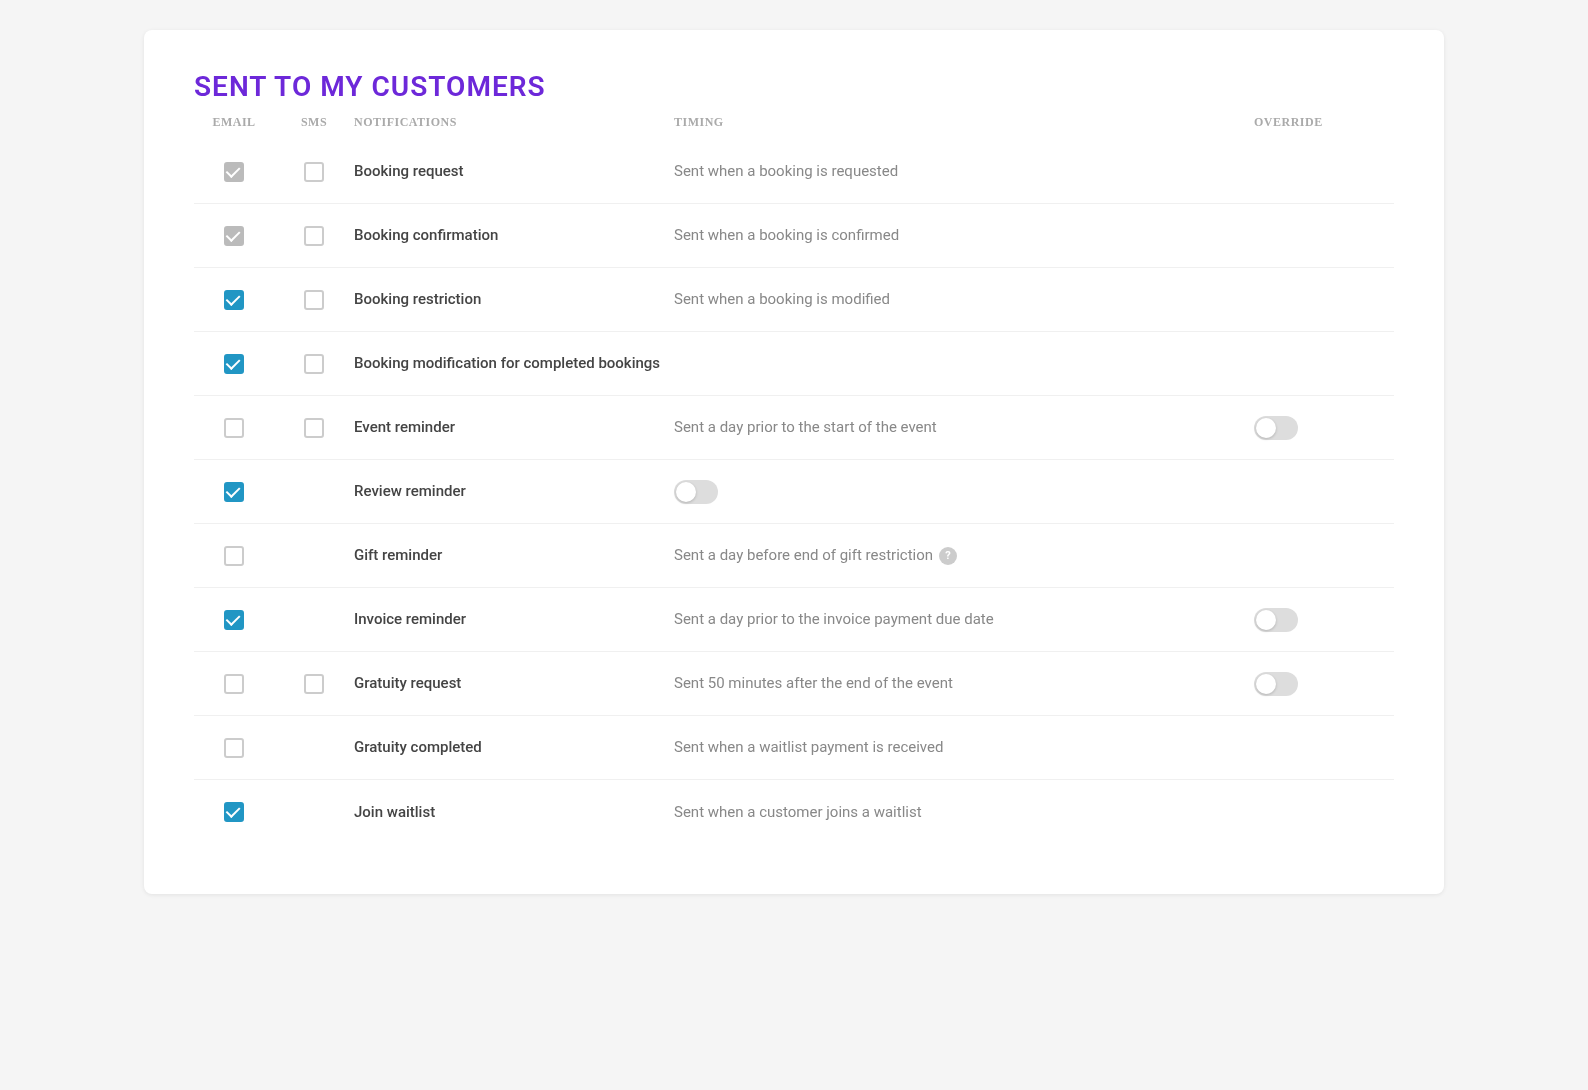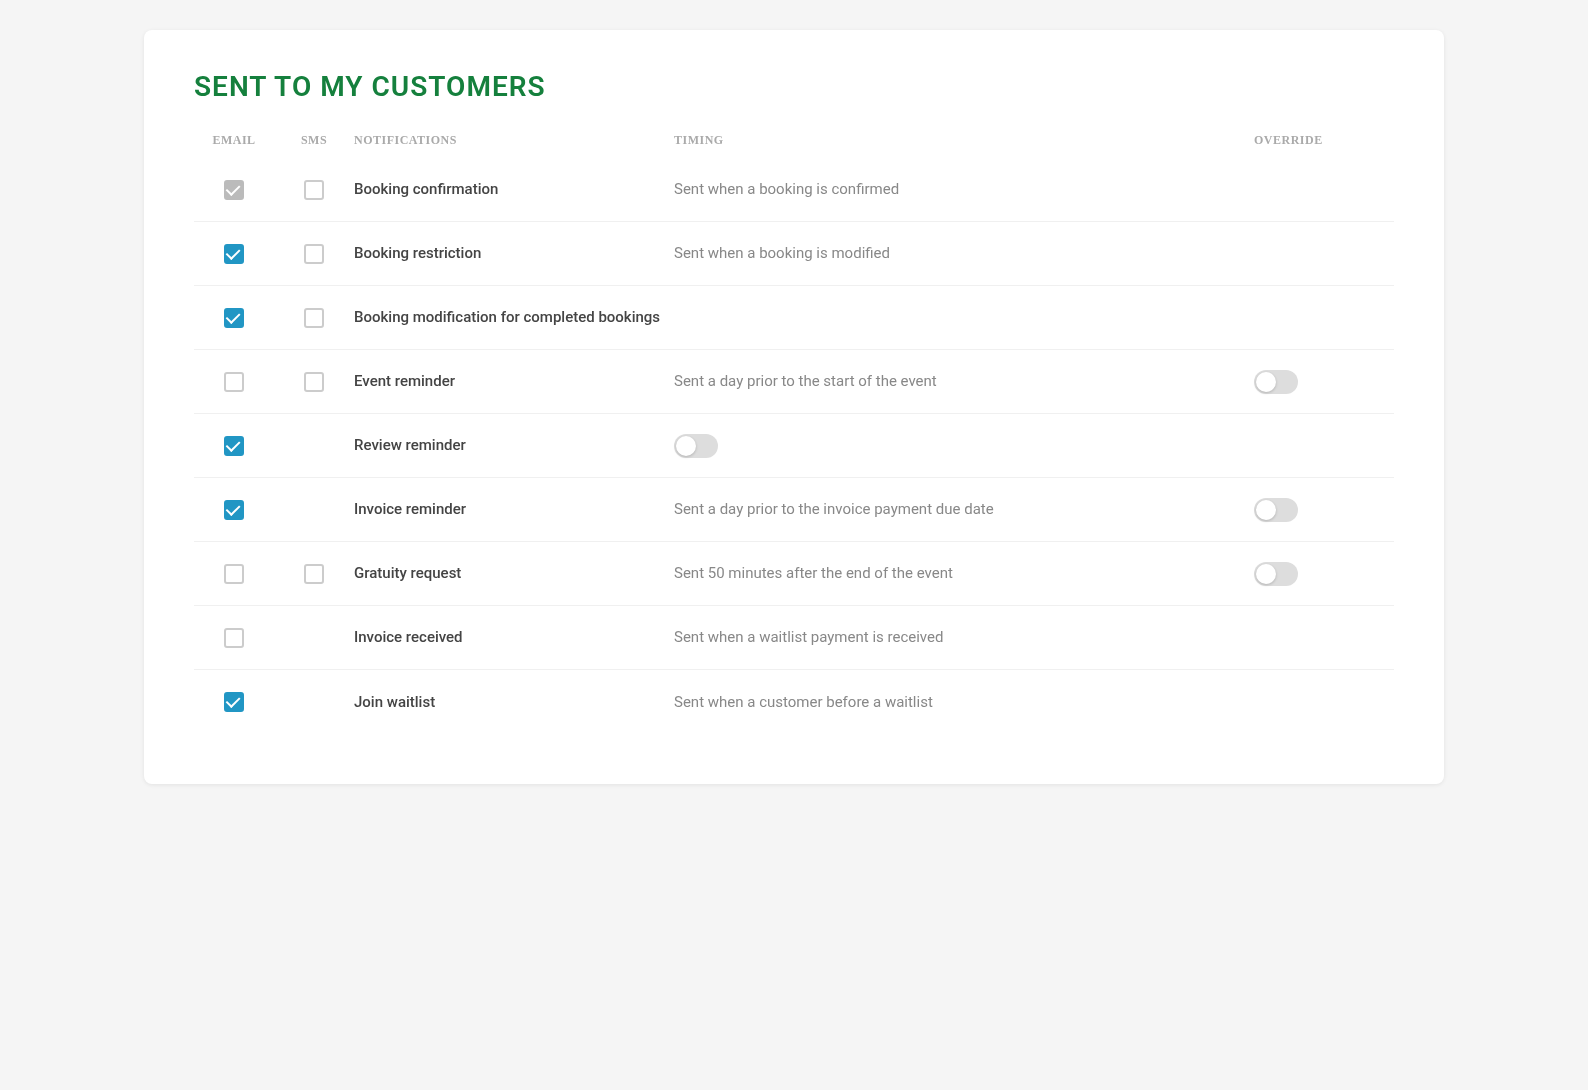--- a/index.html
+++ b/index.html
@@ -15,24 +15,24 @@
     .card {
       background: #fff;
       border-radius: 8px;
       padding: 40px 50px 50px 50px;
       width: 1300px;
       box-shadow: 0 1px 4px rgba(0,0,0,0.08);
     }
     .section-title {
       font-size: 28px;
       font-weight: 600;
-      color: #15803d;
+      color: #6d28d9;
       letter-spacing: 1px;
       text-transform: uppercase;
-      margin-bottom: 30px;
+      margin-bottom: 12px;
     }
     .table-header {
       display: grid;
       grid-template-columns: 80px 80px 320px 1fr 140px;
       padding: 0 0 10px 0;
       border-bottom: none;
     }
     .table-header .col-label {
       font-size: 12px;
       font-weight: 600;
@@ -174,20 +174,35 @@
 
   <div id="rows-container">
       <div class="table-row">
         <div class="cell center">
           <div class="checkbox-checked-gray"></div>
         </div>
         <div class="cell center">
           <div class="checkbox-unchecked"></div>
         </div>
         <div class="cell">
+          <span class="notification-name">Booking request</span>
+        </div>
+        <div class="cell timing-cell">
+          <span class="timing-text">Sent when a booking is requested</span>
+        </div>
+        <div class="cell"></div>
+      </div>
+      <div class="table-row">
+        <div class="cell center">
+          <div class="checkbox-checked-gray"></div>
+        </div>
+        <div class="cell center">
+          <div class="checkbox-unchecked"></div>
+        </div>
+        <div class="cell">
           <span class="notification-name">Booking confirmation</span>
         </div>
         <div class="cell timing-cell">
           <span class="timing-text">Sent when a booking is confirmed</span>
         </div>
         <div class="cell"></div>
       </div>
       <div class="table-row">
         <div class="cell center">
           <div class="checkbox-checked-blue"></div>
@@ -239,20 +254,34 @@
         <div class="cell center"></div>
         <div class="cell">
           <span class="notification-name">Review reminder</span>
         </div>
         <div class="cell">
           <div class="toggle"></div>
         </div>
       </div>
       <div class="table-row">
         <div class="cell center">
+          <div class="checkbox-unchecked"></div>
+        </div>
+        <div class="cell center"></div>
+        <div class="cell">
+          <span class="notification-name">Gift reminder</span>
+        </div>
+        <div class="cell timing-cell">
+          <span class="timing-text">Sent a day before end of gift restriction</span>
+          <span class="help-icon">?</span>
+        </div>
+        <div class="cell"></div>
+      </div>
+      <div class="table-row">
+        <div class="cell center">
           <div class="checkbox-checked-blue"></div>
         </div>
         <div class="cell center"></div>
         <div class="cell">
           <span class="notification-name">Invoice reminder</span>
         </div>
         <div class="cell timing-cell">
           <span class="timing-text">Sent a day prior to the invoice payment due date</span>
         </div>
         <div class="cell">
@@ -275,34 +304,34 @@
         <div class="cell">
           <div class="toggle"></div>
         </div>
       </div>
       <div class="table-row">
         <div class="cell center">
           <div class="checkbox-unchecked"></div>
         </div>
         <div class="cell center"></div>
         <div class="cell">
-          <span class="notification-name">Invoice received</span>
+          <span class="notification-name">Gratuity completed</span>
         </div>
         <div class="cell timing-cell">
           <span class="timing-text">Sent when a waitlist payment is received</span>
         </div>
         <div class="cell"></div>
       </div>
       <div class="table-row">
         <div class="cell center">
           <div class="checkbox-checked-blue"></div>
         </div>
         <div class="cell center"></div>
         <div class="cell">
           <span class="notification-name">Join waitlist</span>
         </div>
         <div class="cell timing-cell">
-          <span class="timing-text">Sent when a customer before a waitlist</span>
+          <span class="timing-text">Sent when a customer joins a waitlist</span>
         </div>
         <div class="cell"></div>
       </div>
     </div>
 </div>
 
 </body></html>

